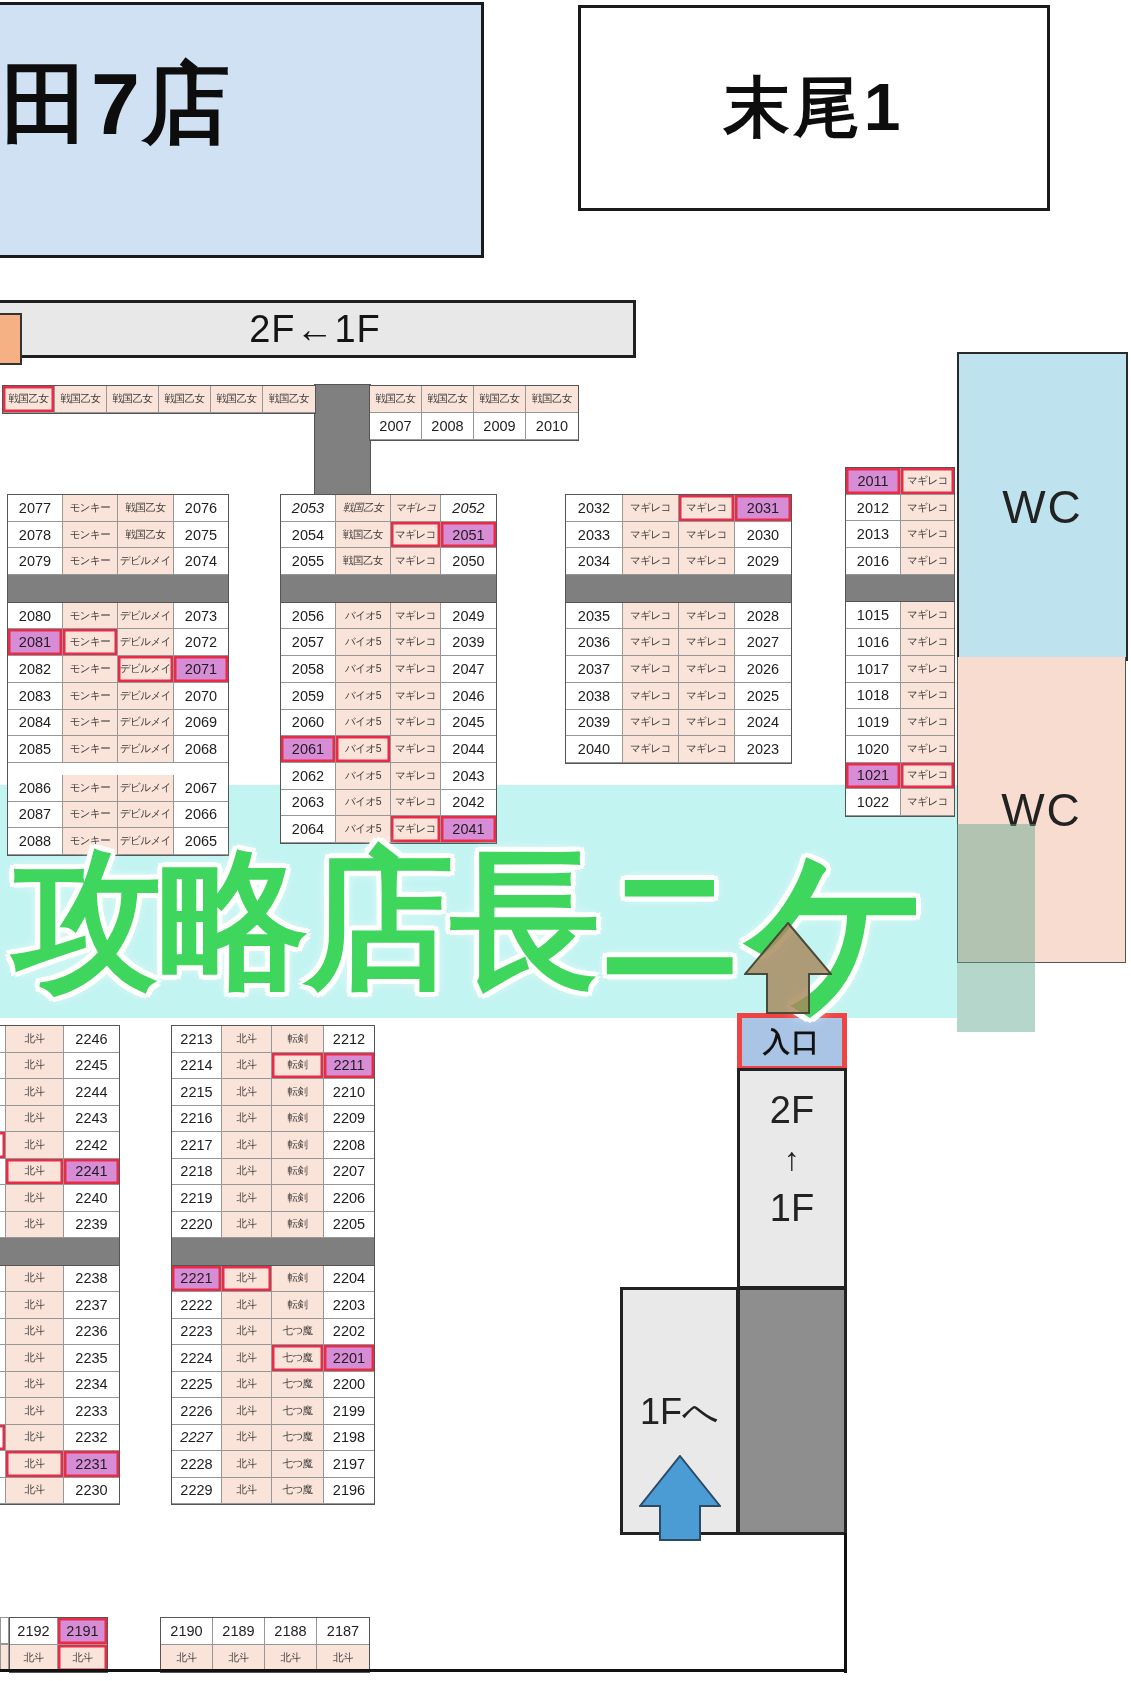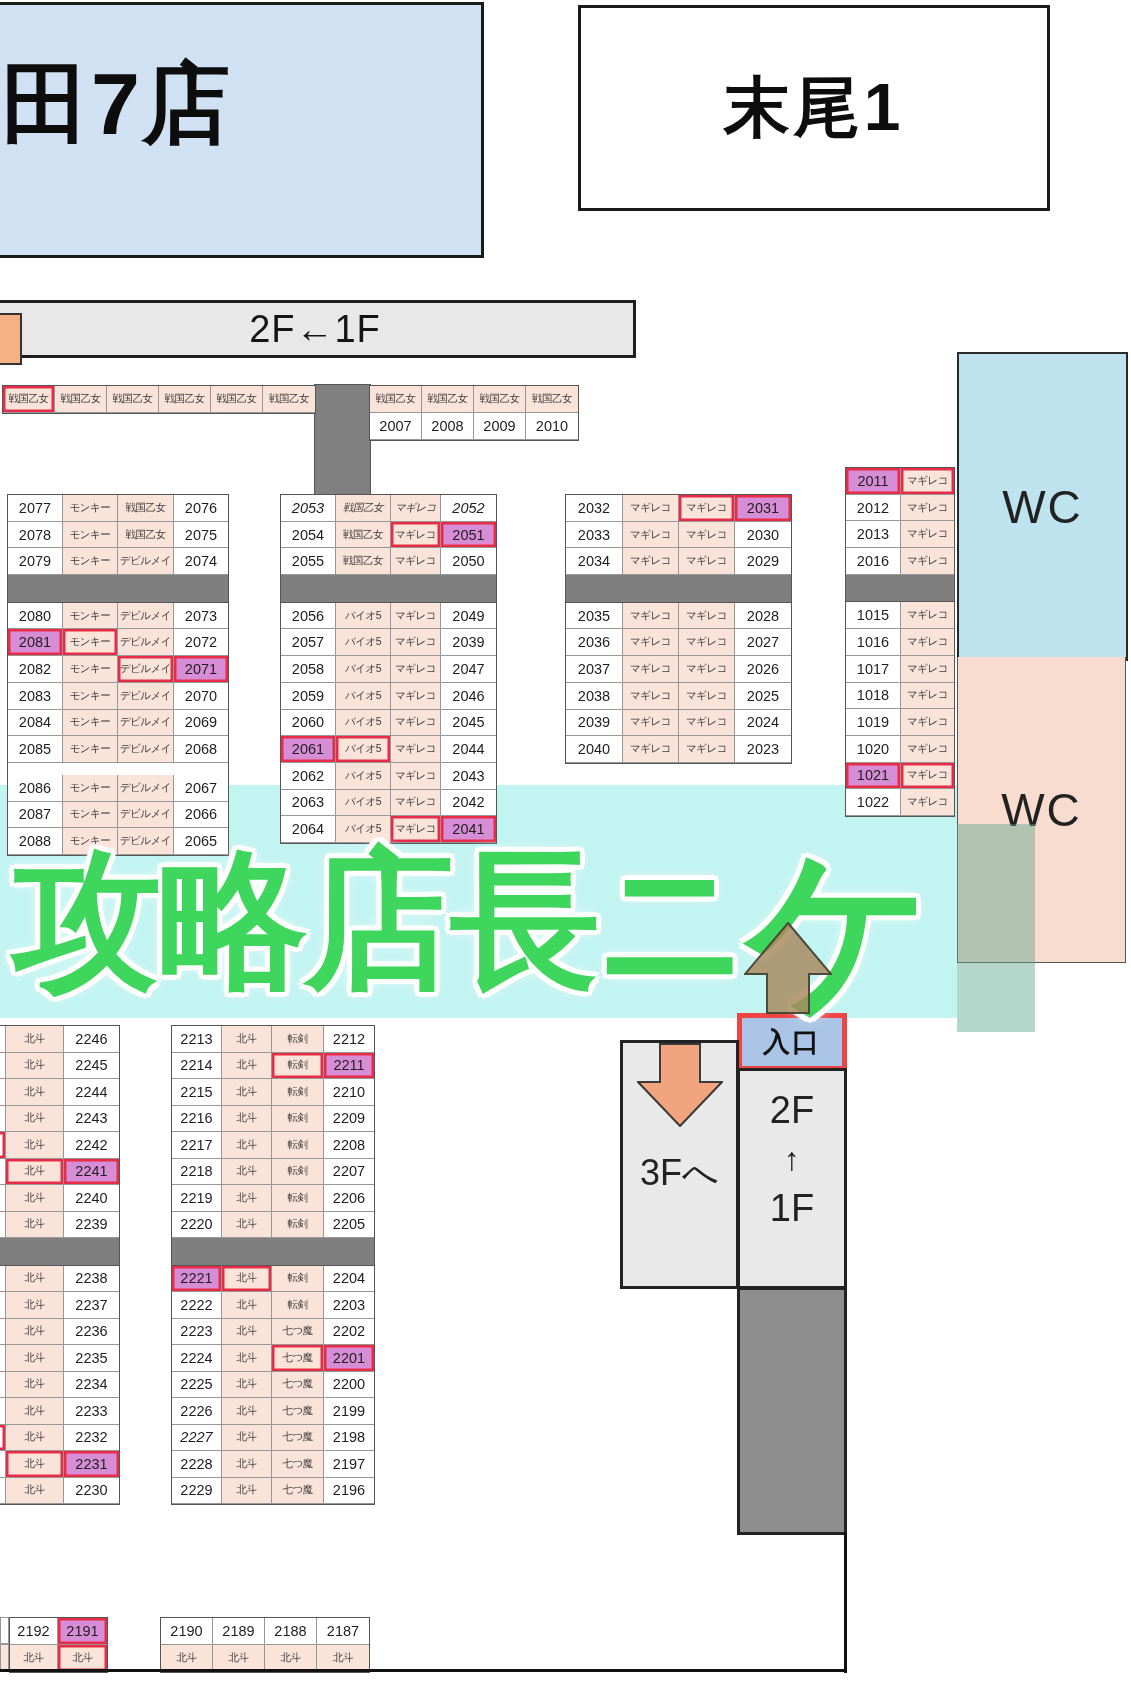--- a/index.html
+++ b/index.html
@@ -109,35 +109,35 @@
 
   <div class="tan-arrow arrow-wrap">
     <svg width="88" height="92">
       <polygon points="44,1 87,52 65,52 65,91 23,91 23,52 1,52" fill="rgba(168,135,92,0.82)" stroke="#4a4a3a" stroke-width="2"></polygon>
     </svg>
   </div>
   <div class="entrance">
     <div class="t">入口</div>
   </div>
 
-  <div class="panel panel-3f">
-    <div class="arrow-wrap">
-      <svg width="86" height="84">
-        <polygon points="43,83 85,39 63,39 63,1 23,1 23,39 1,39" fill="#f2a47e" stroke="#3a3a3a" stroke-width="2"></polygon>
-      </svg>
-    </div>
-    <div class="stair-label">3Fへ</div>
-  </div>
 
   <div class="panel panel-updown">
     <div class="updown-t">2F</div>
     <div class="updown-a">↑</div>
     <div class="updown-t">1F</div>
   </div>
 
+  <div class="panel panel-1f">
+    <div class="stair-label">1Fへ</div>
+    <div class="arrow-wrap">
+      <svg width="82" height="86">
+        <polygon points="41,1 81,51 61,51 61,85 21,85 21,51 1,51" fill="#4b9bd5" stroke="#2a4a66" stroke-width="2"></polygon>
+      </svg>
+    </div>
+  </div>
 
   <div class="panel panel-gray"></div>
 
   <div class="gsliver s1"></div>
   <div class="gsliver s2"></div>
 
   <div class="wall-bottom"></div>
   <div class="wall-right"></div>
 
 <div class="mblock" style="left: 2px; top: 385px; width: 312px;">

